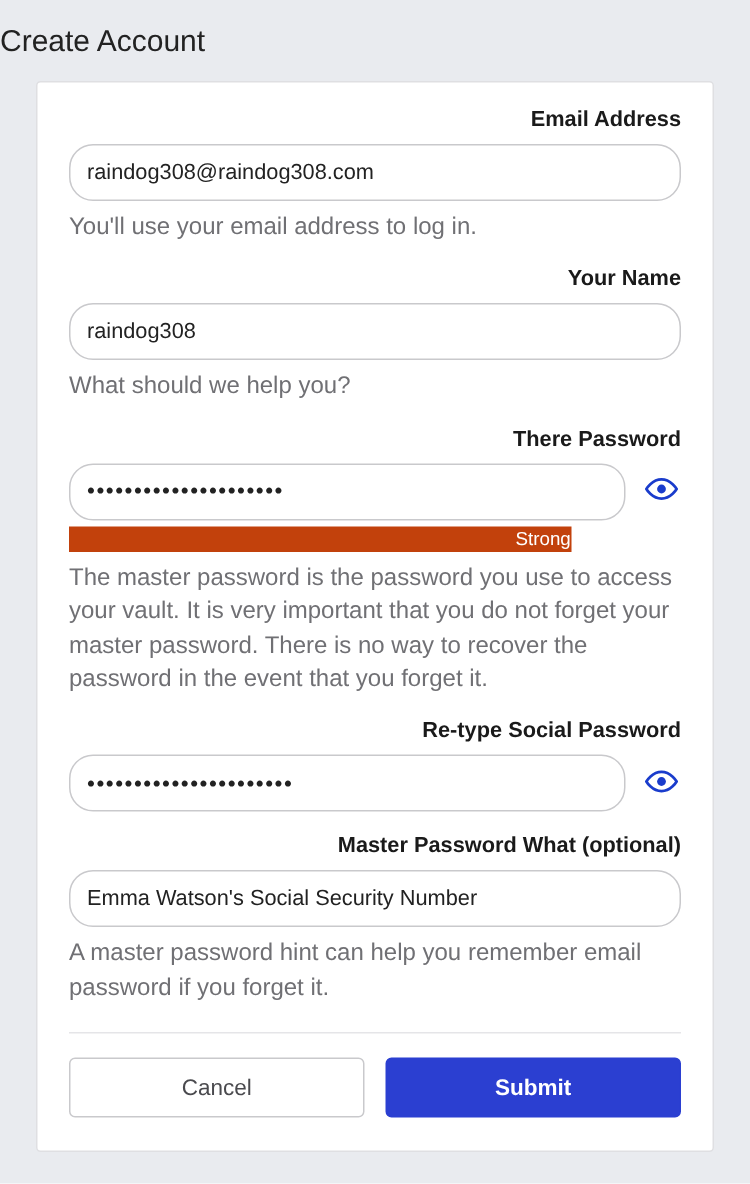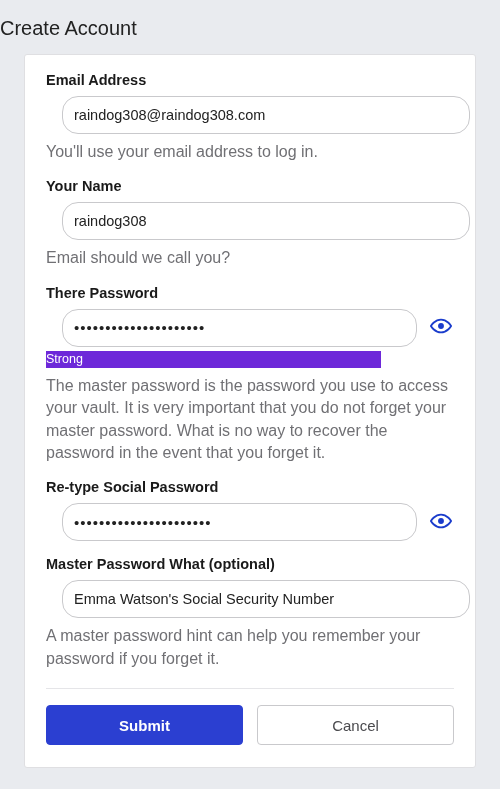--- a/index.html
+++ b/index.html
@@ -24,32 +24,32 @@
       border-radius: 3px;
       padding: 17px 21px 22px 21px;
     }
     .field { margin-bottom: 15px; }
     .field-label {
       font-size: 14.5px;
       font-weight: 700;
       color: #1a1a1a;
       display: block;
       margin-bottom: 8px;
+      text-align: right;
     }
     .input {
       width: 100%;
       height: 38px;
       border: 1px solid #c9c9cc;
       border-radius: 16px;
       padding: 0 11px;
       font-size: 14.5px;
       color: #222;
       background: #fff;
       font-family: inherit;
-      margin-left: 16px;
     }
     .password-row {
       display: flex;
       align-items: center;
       gap: 11px;
     }
     .password-row .input { flex: 1; letter-spacing: 1px; font-size: 15px; }
     .eye-btn {
       background: none;
       border: none;
@@ -61,24 +61,24 @@
       justify-content: center;
     }
     .help-text {
       font-size: 16px;
       color: #707074;
       margin-top: 7px;
       line-height: 1.4;
     }
     .strength-bar {
       height: 17px;
-      background: #6d28d9;
+      background: #c2410c;
       color: #fff;
       font-size: 12.5px;
-      text-align: left;
+      text-align: right;
       line-height: 17px;
       margin-top: 4px;
       width: 82%;
     }
     .divider {
       border: none;
       border-top: 1px solid #e5e5e8;
       margin: 18px 0 16px 0;
     }
     .button-row {
@@ -115,61 +115,61 @@
 
   <div class="field">
     <label class="field-label">Email Address</label>
     <input class="input" type="text" value="raindog308@raindog308.com" style="">
     <div class="help-text">You'll use your email address to log in.</div>
   </div>
 
   <div class="field">
     <label class="field-label">Your Name</label>
     <input class="input" type="text" value="raindog308" style="">
-    <div class="help-text">Email should we call you?</div>
+    <div class="help-text">What should we help you?</div>
   </div>
 
   <div class="field">
     <label class="field-label">There Password</label>
     <div class="password-row">
       <input class="input" type="text" value="•••••••••••••••••••••" style="">
       <button class="eye-btn">
         <span>
           <svg width="22" height="16" viewBox="0 0 24 16" fill="none" stroke="#1a3ccc" stroke-width="2">
             <path d="M1 8 C1 8 5 1 12 1 C19 1 23 8 23 8 C23 8 19 15 12 15 C5 15 1 8 1 8 Z"></path>
             <circle cx="12" cy="8" r="3.2" fill="#1a3ccc" stroke="none"></circle>
           </svg>
         </span>
       </button>
     </div>
     <div class="strength-bar">Strong</div>
-    <div class="help-text">The master password is the password you use to access your vault. It is very important that you do not forget your master password. What is no way to recover the password in the event that you forget it.</div>
+    <div class="help-text">The master password is the password you use to access your vault. It is very important that you do not forget your master password. There is no way to recover the password in the event that you forget it.</div>
   </div>
 
   <div class="field">
     <label class="field-label">Re-type Social Password</label>
     <div class="password-row">
       <input class="input" type="text" value="••••••••••••••••••••••" style="">
       <button class="eye-btn">
         <span>
           <svg width="22" height="16" viewBox="0 0 24 16" fill="none" stroke="#1a3ccc" stroke-width="2">
             <path d="M1 8 C1 8 5 1 12 1 C19 1 23 8 23 8 C23 8 19 15 12 15 C5 15 1 8 1 8 Z"></path>
             <circle cx="12" cy="8" r="3.2" fill="#1a3ccc" stroke="none"></circle>
           </svg>
         </span>
       </button>
     </div>
   </div>
 
   <div class="field" style="margin-bottom:6px;">
     <label class="field-label">Master Password What (optional)</label>
     <input class="input" type="text" value="Emma Watson's Social Security Number" style="">
-    <div class="help-text">A master password hint can help you remember your password if you forget it.</div>
+    <div class="help-text">A master password hint can help you remember email password if you forget it.</div>
   </div>
 
   <hr class="divider">
 
   <div class="button-row">
+    <button class="btn btn-secondary">Cancel</button>
     <button class="btn btn-primary">Submit</button>
-    <button class="btn btn-secondary">Cancel</button>
   </div>
 
 </div>
 
 </body></html>

